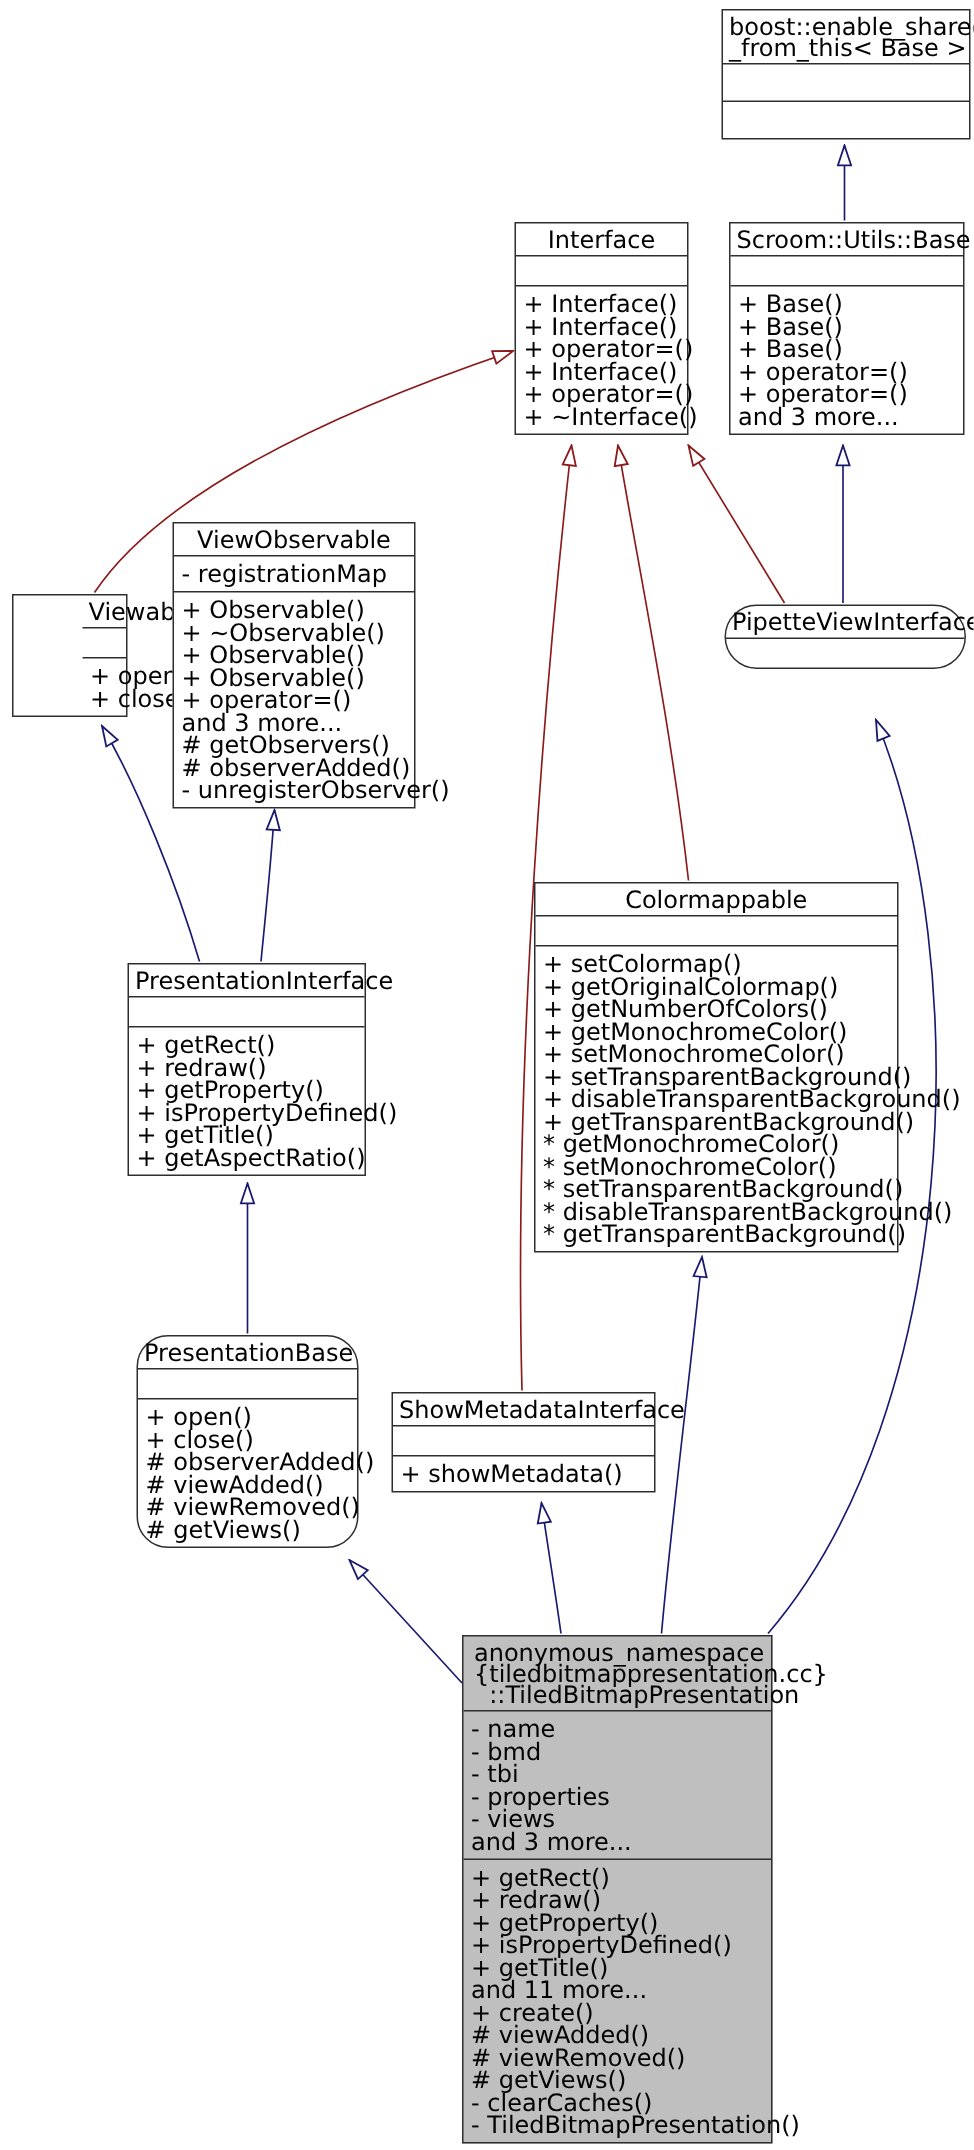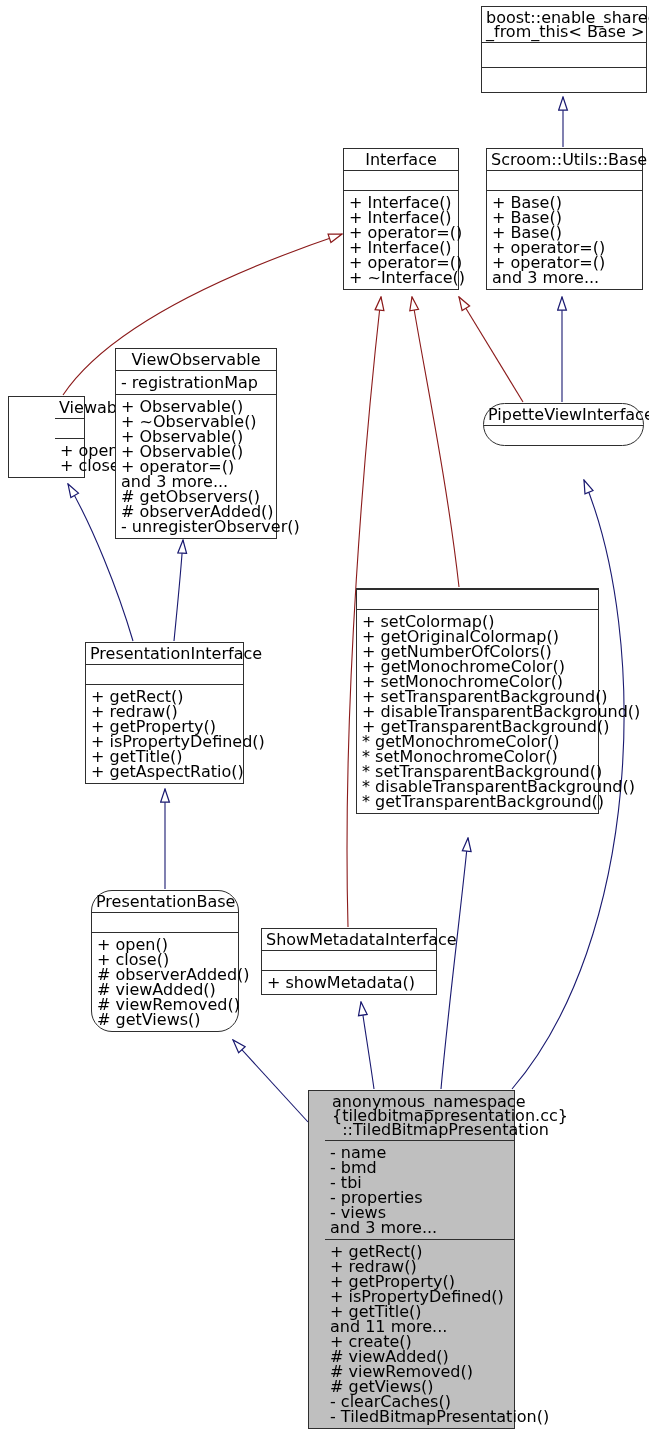--- a/index.html
+++ b/index.html
@@ -15,21 +15,21 @@
     z-index: 0;
   }
   .node {
     position: absolute;
     background: #ffffff;
     border: 1px solid #2e2e2e;
     z-index: 1;
     font-size: 16px;
     box-sizing: border-box;
   }
-  .node.highlight { background: #bfbfbf; padding-left: 16px; }
+  .node.highlight { background: #bfbfbf; }
   .node-title {
     text-align: center;
     padding: 4px 4px 3px 4px;
     white-space: pre;
     line-height: 14px;
   }
   .node-title.left { text-align: left; padding-left: 7px; }
   .compartment { border-top: 1px solid #2e2e2e; }
   .empty-sec { height: 19px; }
   .empty-sec.tall { height: 24px; }
@@ -126,20 +126,21 @@
       <div class="mline">- unregisterObserver()</div>
     </div>
 </div>
 
 <div class="node" style="left:483px; top:403px; width:161px;border-radius:32px;">
   <div class="node-title">PipetteViewInterface</div>
   <div class="compartment empty-sec"></div>
 </div>
 
 <div class="node" style="left:356px; top:588px; width:243px;">
+  <div class="node-title">Colormappable</div>
   <div class="compartment empty-sec"></div>
   <div class="compartment members">
       <div class="mline">+ setColormap()</div>
       <div class="mline">+ getOriginalColormap()</div>
       <div class="mline">+ getNumberOfColors()</div>
       <div class="mline">+ getMonochromeColor()</div>
       <div class="mline">+ setMonochromeColor()</div>
       <div class="mline">+ setTransparentBackground()</div>
       <div class="mline">+ disableTransparentBackground()</div>
       <div class="mline">+ getTransparentBackground()</div>

